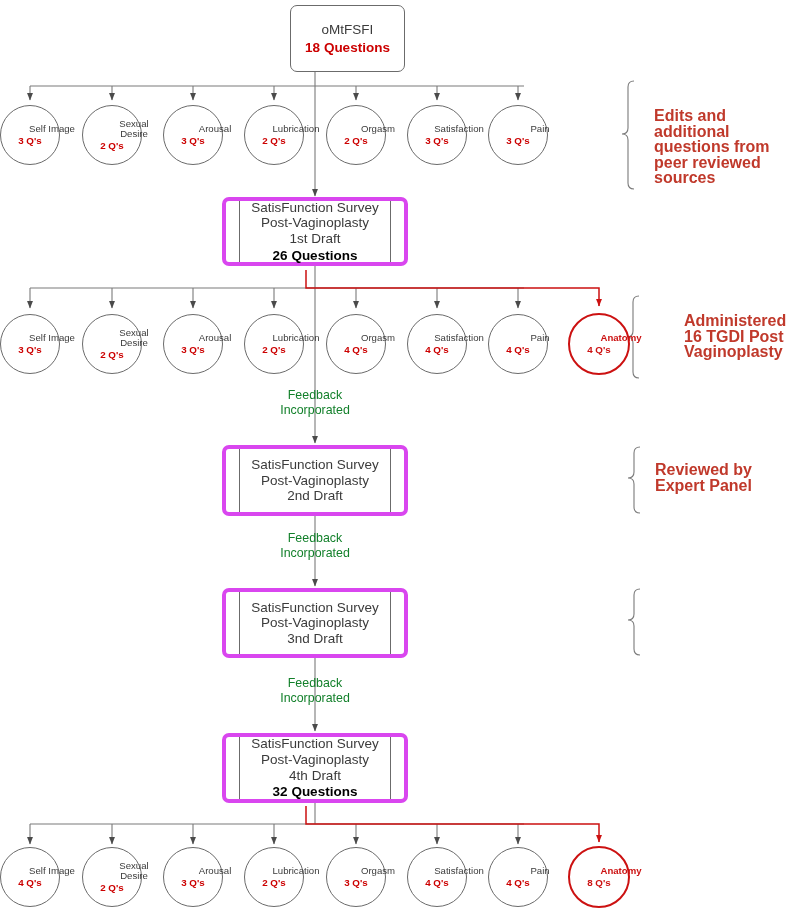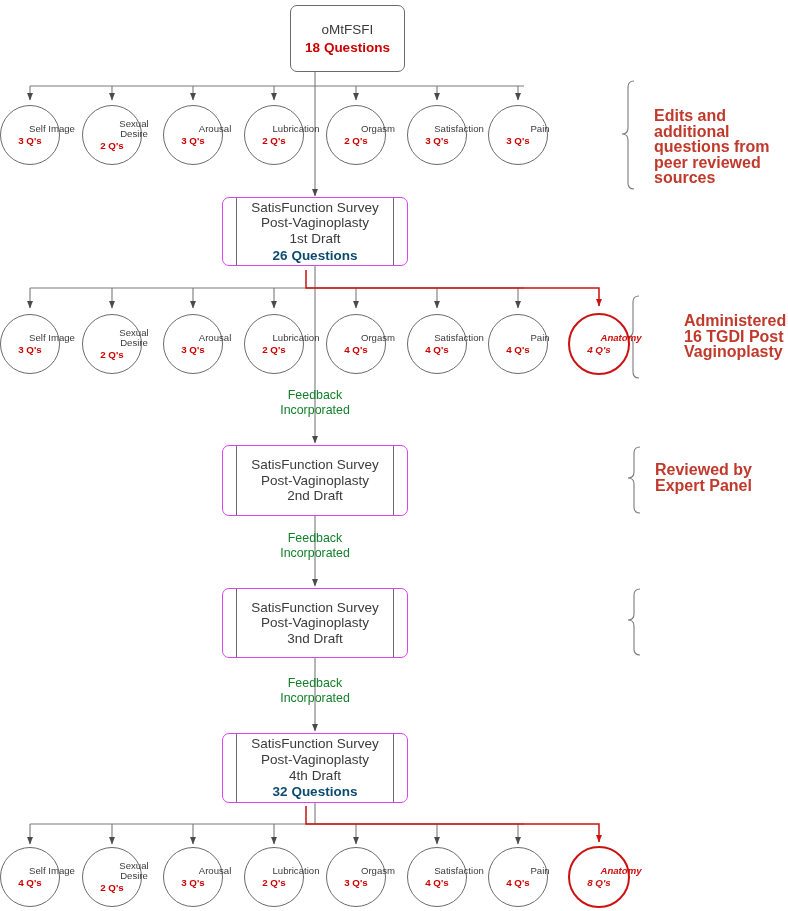--- a/index.html
+++ b/index.html
@@ -18,21 +18,21 @@
     position:absolute;
     left:0;top:0;
     width:788px;height:911px;
     pointer-events:none;
   }
 
   
   .procbox{
     position:absolute;
     box-sizing:border-box;
-    border:1px solid #d946ef;
+    border:4px solid #d946ef;
     border-radius:7px;
     background:#ffffff;
     display:flex;
     align-items:center;
     justify-content:center;
     flex-direction:column;
     text-align:center;
     color:#3b3b3b;
     font-size:13.5px;
     line-height:15.6px;
@@ -40,21 +40,21 @@
   .procbox .inner-l,.procbox .inner-r{
     position:absolute;
     top:0;bottom:0;
     width:0;
     border-left:1px solid #6b6b6b;
   }
   .procbox .inner-l{left:13px;}
   .procbox .inner-r{right:13px;}
   .procbox .lines{position:relative;z-index:2;padding:0 16px;}
   .procbox .qline{
-    color:#0c4a6e;
+    color:#000000;
     font-weight:bold;
     font-size:13.5px;
     margin-top:1px;
   }
 
   
   .topbox{
     position:absolute;
     box-sizing:border-box;
     border:1px solid #6b6b6b;
@@ -83,21 +83,21 @@
     flex-direction:column;
     align-items:center;
     justify-content:center;
     text-align:center;
     color:#3b3b3b;
     font-size:9.6px;
     line-height:10.6px;
   }
   .node-circle.hl{
     border:2.6px solid #cc1111;
-    width:62px;height:62px;font-style:italic;
+    width:62px;height:62px;
   }
   .node-circle .lbl{white-space:nowrap;margin-left:44px;}
   .node-circle .lbl.wrap{white-space:normal;}
   .node-circle .qs{
     color:#cc0000;
     font-weight:bold;
     font-size:9.8px;
     margin-top:1px;
   }
   .node-circle.hl .qs{color:#cc1111;}

